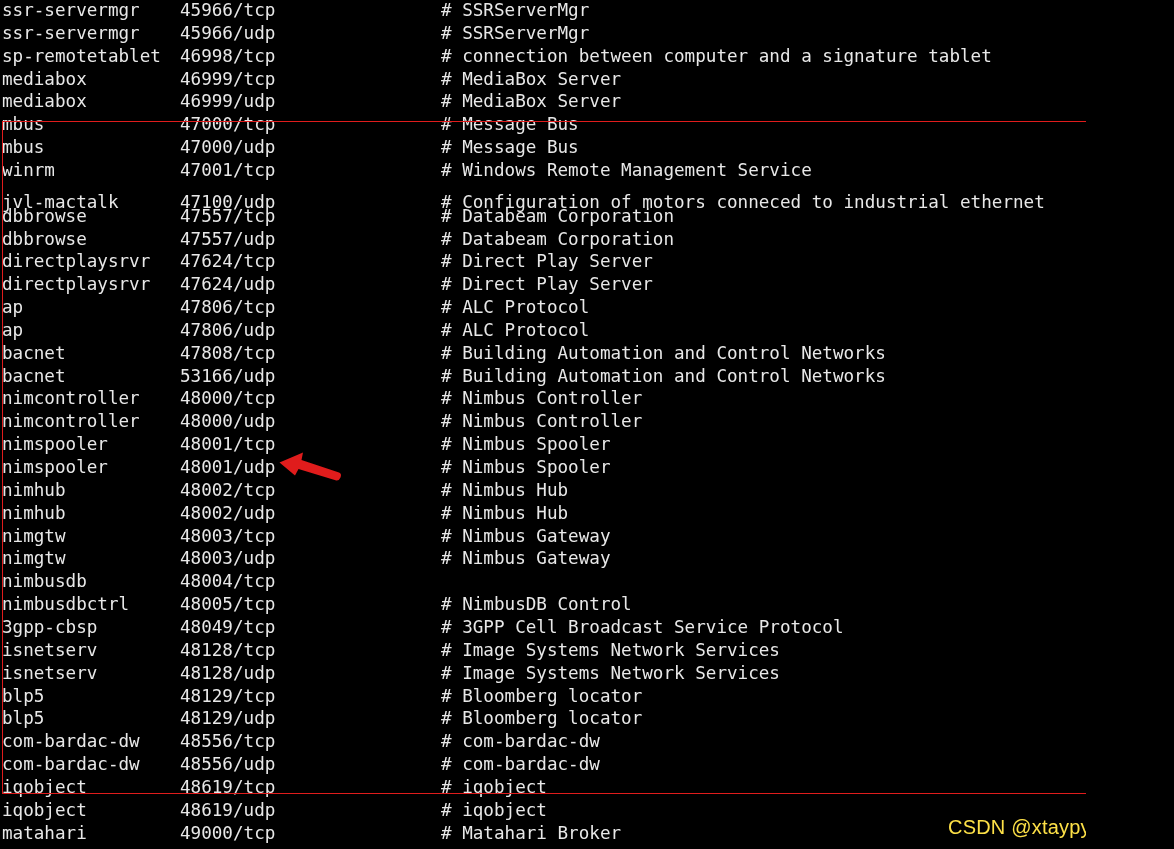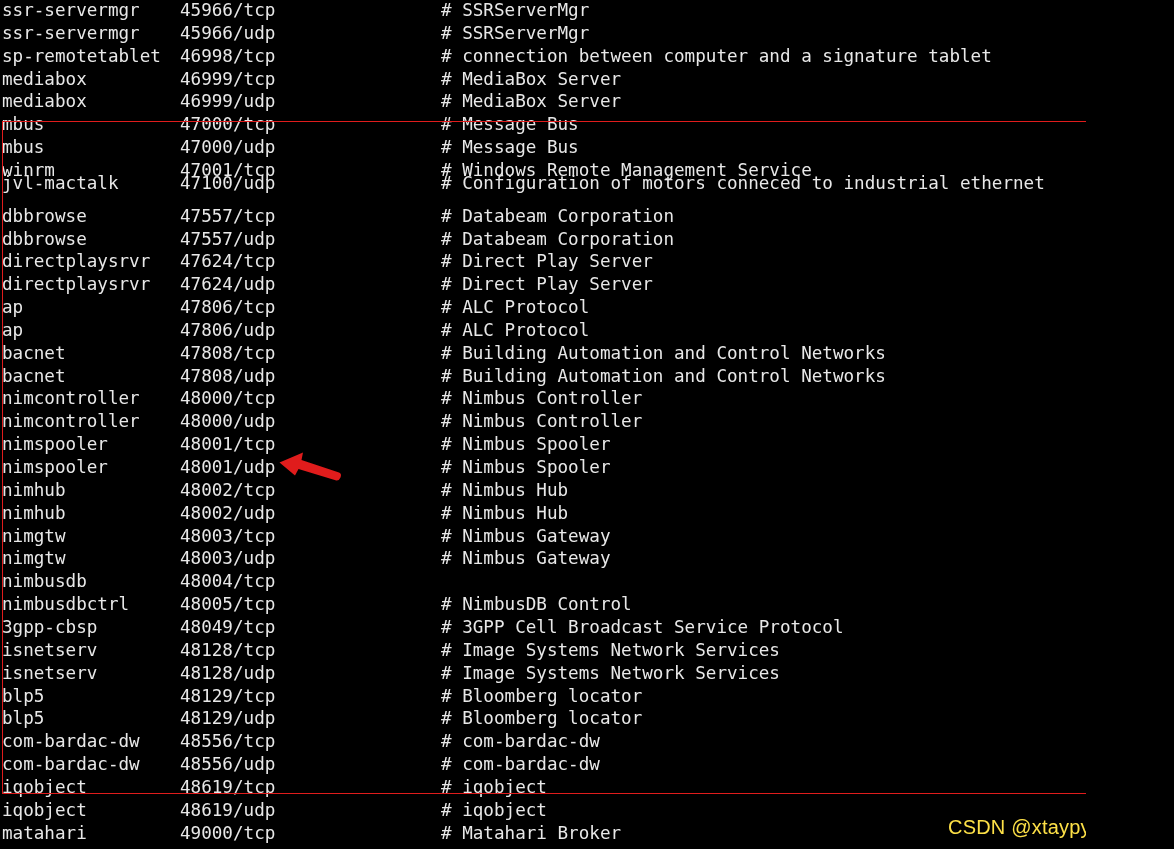--- a/index.html
+++ b/index.html
@@ -97,29 +97,29 @@
 <div id="terminal" style="background: rgb(0, 0, 0);">
   <div id="lines" style="color: rgb(232, 232, 232);">
       <div class="svc-line" style="top: -1px;"><span class="col-name">ssr-servermgr</span><span class="col-port">45966/tcp</span><span class="col-comment"># SSRServerMgr</span></div>
       <div class="svc-line" style="top: 21.85px;"><span class="col-name">ssr-servermgr</span><span class="col-port">45966/udp</span><span class="col-comment"># SSRServerMgr</span></div>
       <div class="svc-line" style="top: 44.7px;"><span class="col-name">sp-remotetablet</span><span class="col-port">46998/tcp</span><span class="col-comment"># connection between computer and a signature tablet</span></div>
       <div class="svc-line" style="top: 67.55px;"><span class="col-name">mediabox</span><span class="col-port">46999/tcp</span><span class="col-comment"># MediaBox Server</span></div>
       <div class="svc-line" style="top: 90.4px;"><span class="col-name">mediabox</span><span class="col-port">46999/udp</span><span class="col-comment"># MediaBox Server</span></div>
       <div class="svc-line" style="top: 113.25px;"><span class="col-name">mbus</span><span class="col-port">47000/tcp</span><span class="col-comment"># Message Bus</span></div>
       <div class="svc-line" style="top: 136.1px;"><span class="col-name">mbus</span><span class="col-port">47000/udp</span><span class="col-comment"># Message Bus</span></div>
       <div class="svc-line" style="top: 158.95px; padding-left: 36px;"><span class="col-name">winrm</span><span class="col-port">47001/tcp</span><span class="col-comment"># Windows Remote Management Service</span></div>
-      <div class="svc-line" style="top: 172px; text-decoration: underline;"><span class="col-name">jvl-mactalk</span><span class="col-port">47100/udp</span><span class="col-comment"># Configuration of motors conneced to industrial ethernet</span></div>
+      <div class="svc-line" style="top: 191px; text-decoration: underline;"><span class="col-name">jvl-mactalk</span><span class="col-port">47100/udp</span><span class="col-comment"># Configuration of motors conneced to industrial ethernet</span></div>
       <div class="svc-line" style="top: 204.65px;"><span class="col-name">dbbrowse</span><span class="col-port">47557/tcp</span><span class="col-comment"># Databeam Corporation</span></div>
       <div class="svc-line" style="top: 227.5px;"><span class="col-name">dbbrowse</span><span class="col-port">47557/udp</span><span class="col-comment"># Databeam Corporation</span></div>
       <div class="svc-line" style="top: 250.35px;"><span class="col-name">directplaysrvr</span><span class="col-port">47624/tcp</span><span class="col-comment"># Direct Play Server</span></div>
       <div class="svc-line" style="top: 273.2px;"><span class="col-name">directplaysrvr</span><span class="col-port">47624/udp</span><span class="col-comment"># Direct Play Server</span></div>
       <div class="svc-line" style="top: 296.05px;"><span class="col-name">ap</span><span class="col-port">47806/tcp</span><span class="col-comment"># ALC Protocol</span></div>
       <div class="svc-line" style="top: 318.9px;"><span class="col-name">ap</span><span class="col-port">47806/udp</span><span class="col-comment"># ALC Protocol</span></div>
       <div class="svc-line" style="top: 341.75px;"><span class="col-name">bacnet</span><span class="col-port">47808/tcp</span><span class="col-comment"># Building Automation and Control Networks</span></div>
-      <div class="svc-line" style="top: 364.6px;"><span class="col-name">bacnet</span><span class="col-port">47808/udp</span><span class="col-comment"># Building Automation and Control Networks</span></div>
+      <div class="svc-line" style="top: 364.6px;"><span class="col-name">bacnet</span><span class="col-port">53166/udp</span><span class="col-comment"># Building Automation and Control Networks</span></div>
       <div class="svc-line" style="top: 387.45px;"><span class="col-name">nimcontroller</span><span class="col-port">48000/tcp</span><span class="col-comment"># Nimbus Controller</span></div>
       <div class="svc-line" style="top: 410.3px;"><span class="col-name">nimcontroller</span><span class="col-port">48000/udp</span><span class="col-comment"># Nimbus Controller</span></div>
       <div class="svc-line" style="top: 433.15px;"><span class="col-name">nimspooler</span><span class="col-port">48001/tcp</span><span class="col-comment"># Nimbus Spooler</span></div>
       <div class="svc-line" style="top: 456px;"><span class="col-name">nimspooler</span><span class="col-port">48001/udp</span><span class="col-comment"># Nimbus Spooler</span></div>
       <div class="svc-line" style="top: 478.85px;"><span class="col-name">nimhub</span><span class="col-port">48002/tcp</span><span class="col-comment"># Nimbus Hub</span></div>
       <div class="svc-line" style="top: 501.7px;"><span class="col-name">nimhub</span><span class="col-port">48002/udp</span><span class="col-comment"># Nimbus Hub</span></div>
       <div class="svc-line" style="top: 524.55px;"><span class="col-name">nimgtw</span><span class="col-port">48003/tcp</span><span class="col-comment"># Nimbus Gateway</span></div>
       <div class="svc-line" style="top: 547.4px;"><span class="col-name">nimgtw</span><span class="col-port">48003/udp</span><span class="col-comment"># Nimbus Gateway</span></div>
       <div class="svc-line" style="top: 570.25px;"><span class="col-name">nimbusdb</span><span class="col-port">48004/tcp</span></div>
       <div class="svc-line" style="top: 593.1px;"><span class="col-name">nimbusdbctrl</span><span class="col-port">48005/tcp</span><span class="col-comment"># NimbusDB Control</span></div>

